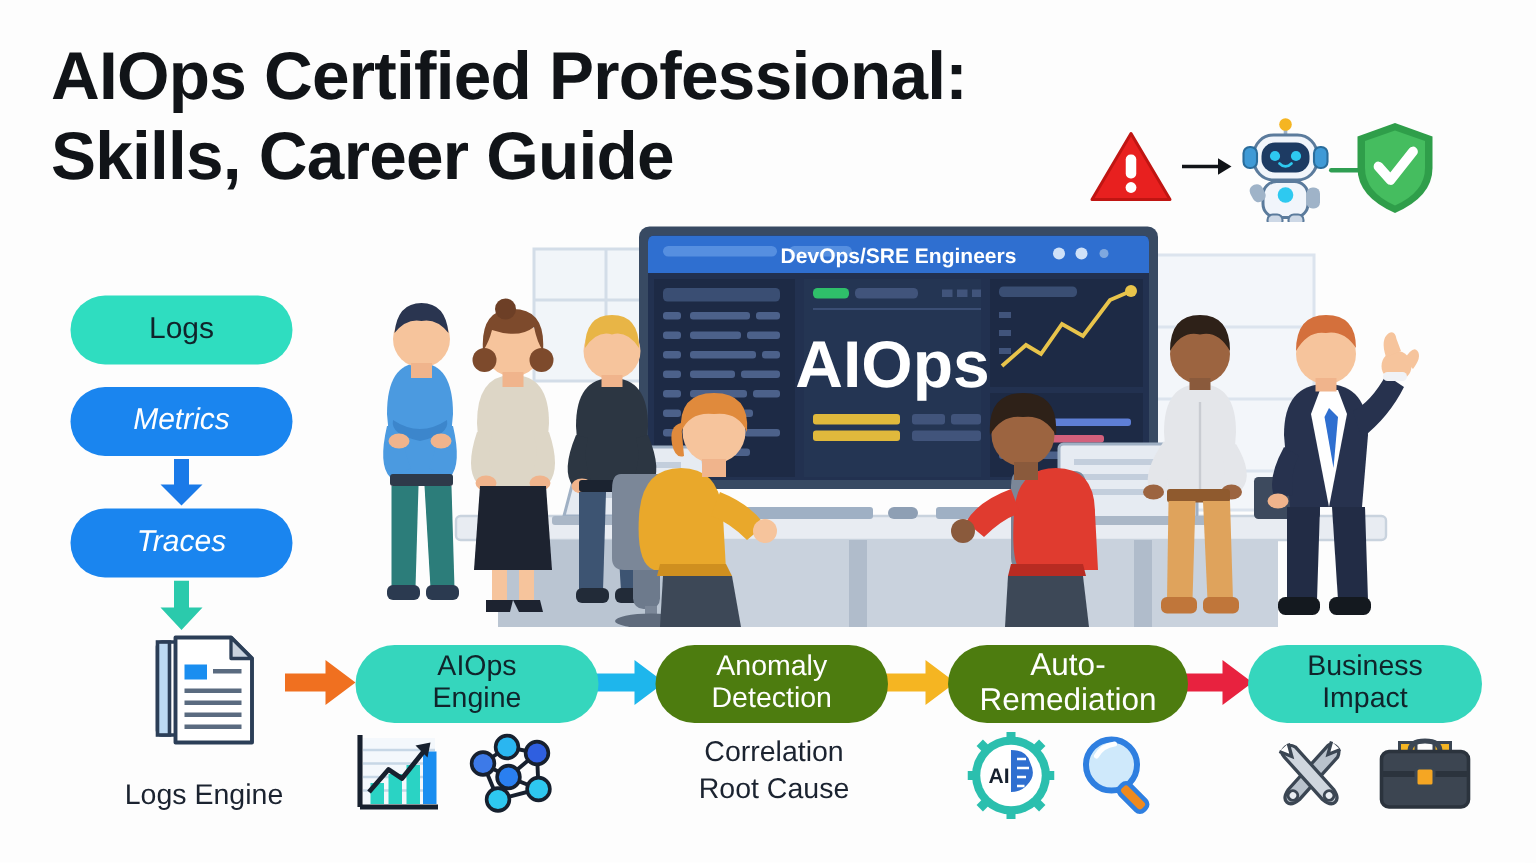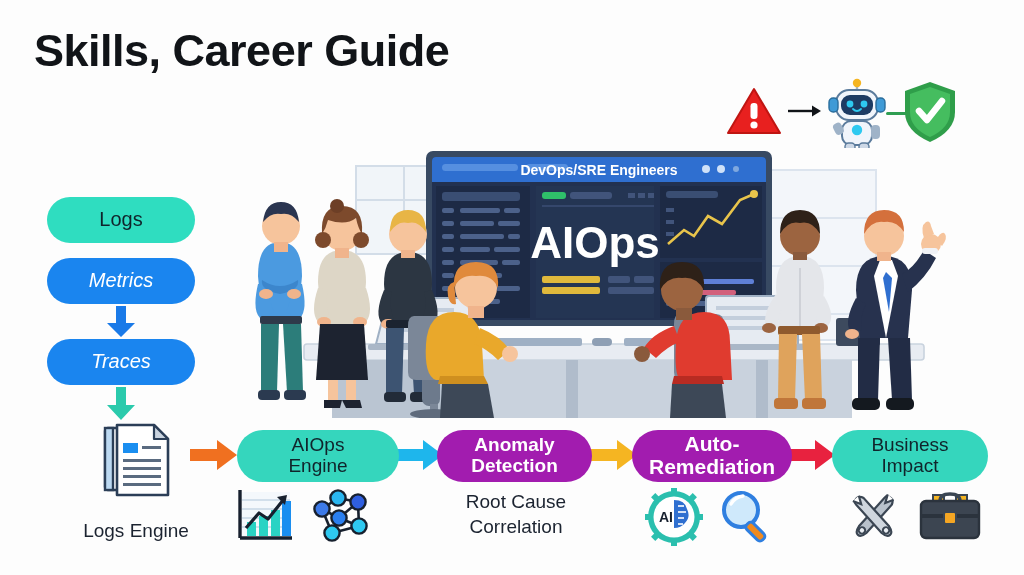--- a/index.html
+++ b/index.html
@@ -21,21 +21,21 @@
 
   
   .chip{
     position:absolute;display:flex;align-items:center;justify-content:center;
     text-align:center;border-radius:999px;font-weight:normal;
     line-height:1.08;box-sizing:border-box;
   }
   .chip.teal{background:#2fddc0;color:#10242b;}
   .chip.teal2{background:#35d6bd;color:#10242b;}
   .chip.blue{background:#1a85ef;color:#ffffff;font-style:italic;}
-  .chip.blue-d{background:#a21caf;color:#ffffff;font-weight:bold;}
+  .chip.blue-d{background:#4d7c0f;color:#ffffff;}
 
   
   #chip-logs   {left:47px; top:197px; width:148px;height:46px;font-size:20px;}
   #chip-metrics{left:47px; top:258px; width:148px;height:46px;font-size:20px;}
   #chip-traces {left:47px; top:339px; width:148px;height:46px;font-size:20px;}
 
   .vArrow{position:absolute;width:34px;}
   .vArrow svg{display:block;width:100%;height:100%;}
   #arrow-metrics-traces{left:104px;top:306px;height:32px;}
   #arrow-traces-doc{left:104px;top:387px;height:34px;}
@@ -85,20 +85,21 @@
   
   #scene{position:absolute;left:236px;top:148px;width:756px;height:270px;}
   #scene svg{display:block;width:100%;height:100%;}
 </style>
 </head>
 <body>
 
 <div id="stage">
 
   <div class="title">
+    <span>AIOps Certified Professional:</span>
     <span class="l2">Skills, Career Guide</span>
   </div>
 
   <div id="flow-topright">
 
     <div class="tr-item" id="tr-warning">
       <svg width="56" height="50" viewBox="0 0 56 50">
         <path d="M28 3 L54 47 H2 Z" fill="#e8201f" stroke="#c01512" stroke-width="2" stroke-linejoin="round"></path>
         <rect x="24.5" y="17" width="7" height="16" rx="3.2" fill="#ffffff"></rect>
         <circle cx="28" cy="39" r="3.6" fill="#ffffff"></circle>
@@ -266,22 +267,22 @@
       <circle cx="30" cy="10" r="7.6" fill="#2ab6f0" stroke="#17202e" stroke-width="2.4"></circle>
       <circle cx="50" cy="14" r="7.6" fill="#2f5fe0" stroke="#17202e" stroke-width="2.4"></circle>
       <circle cx="14" cy="21" r="7.6" fill="#3d7ae8" stroke="#17202e" stroke-width="2.4"></circle>
       <circle cx="31" cy="30" r="7.6" fill="#2a7ff0" stroke="#17202e" stroke-width="2.4"></circle>
       <circle cx="51" cy="38" r="7.6" fill="#2ec8f0" stroke="#17202e" stroke-width="2.4"></circle>
       <circle cx="24" cy="45" r="7.6" fill="#2ec8f0" stroke="#17202e" stroke-width="2.4"></circle>
     </svg>
   </div>
 
   <div id="anomaly-sub">
+    <span>Correlation</span>
     <span>Root Cause</span>
-    <span>Correlation</span>
   </div>
 
   <div class="iconrow" id="icons-auto">
     <svg width="58" height="58" viewBox="0 0 58 58">
       <g fill="#2bbfae">
         <circle cx="29" cy="29" r="26"></circle>
         <g>
           <rect x="26" y="0" width="6" height="9"></rect>
             <rect x="26" y="49" width="6" height="9"></rect>
           <rect x="0" y="26" width="9" height="6"></rect>

